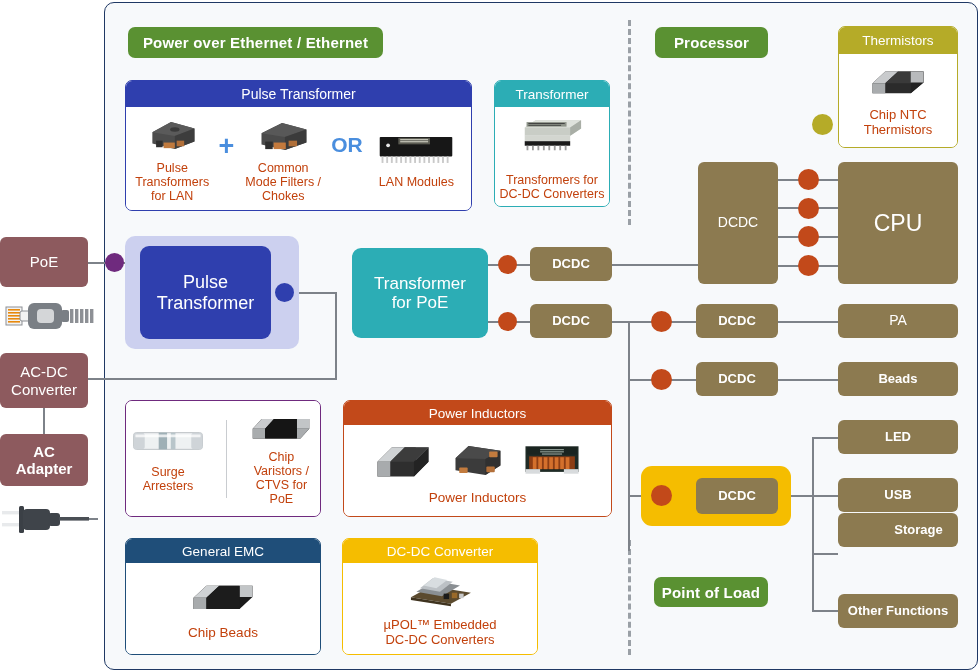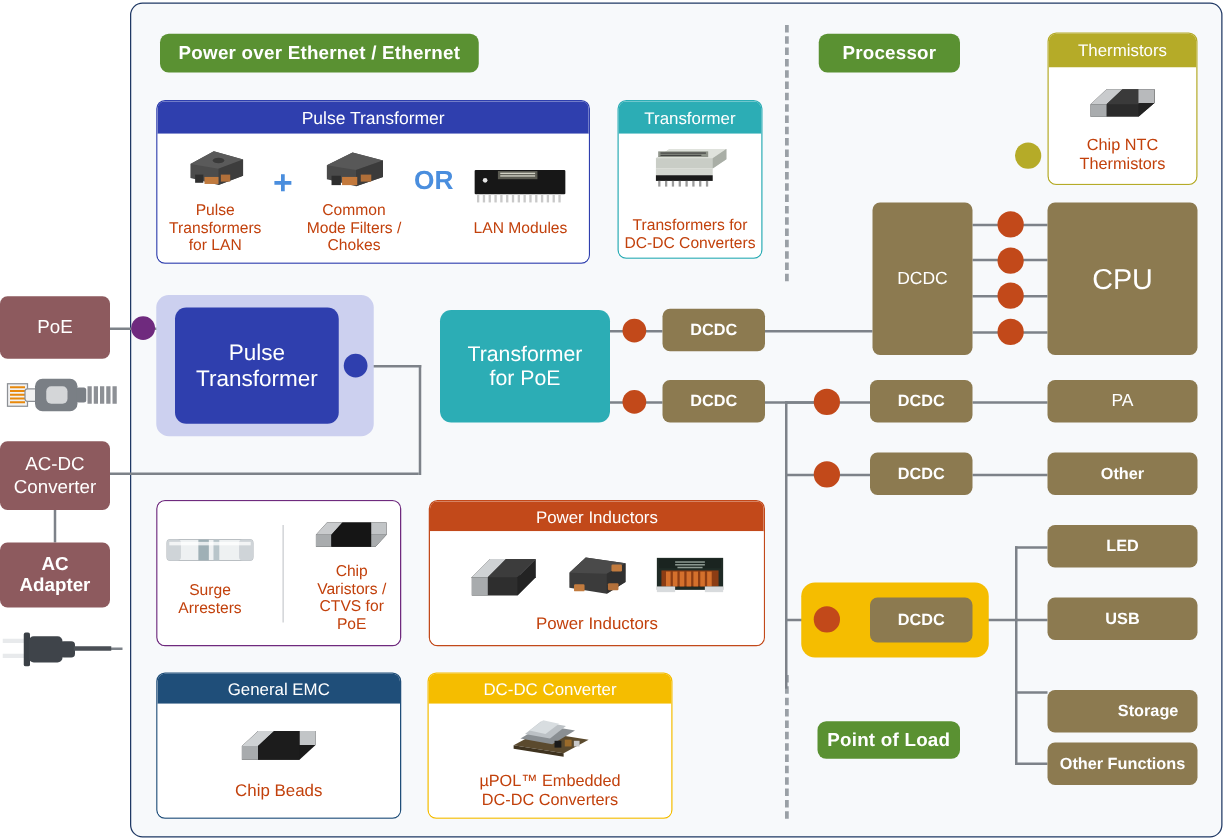--- a/index.html
+++ b/index.html
@@ -346,36 +346,36 @@
 </div>
 <div class="abs blk blk-tan" style="left:838px;top:304px;width:120px;height:34px;font-size:14px;">
   <span>PA</span>
 </div>
 
 <div class="dot" style="left:651px;top:369px;width:21px;height:21px;background:#c2491a;"></div>
 <div class="abs blk blk-tan" style="left:696px;top:362px;width:82px;height:34px;font-size:13px;font-weight:bold;">
   <span>DCDC</span>
 </div>
 <div class="abs blk blk-tan" style="left:838px;top:362px;width:120px;height:34px;font-size:13px;font-weight:bold;">
-  <span>Other</span>
+  <span>Beads</span>
 </div>
 
 <div class="abs" style="left:641px;top:466px;width:150px;height:60px;background:#f5bd00;border-radius:11px;"></div>
 <div class="dot" style="left:651px;top:485px;width:21px;height:21px;background:#c2491a;"></div>
 <div class="abs blk blk-tan" style="left:696px;top:478px;width:82px;height:36px;font-size:13px;font-weight:bold;">
   <span>DCDC</span>
 </div>
 
 <div class="abs blk blk-tan" style="left:838px;top:420px;width:120px;height:34px;font-size:13px;font-weight:bold;">
   <span>LED</span>
 </div>
 <div class="abs blk blk-tan" style="left:838px;top:478px;width:120px;height:34px;font-size:13px;font-weight:bold;">
   <span>USB</span>
 </div>
-<div class="abs blk blk-tan" style="left:838px;top:552px;width:120px;height:34px;font-size:13px;font-weight:bold;padding-left:41px;">
+<div class="abs blk blk-tan" style="left:838px;top:513px;width:120px;height:34px;font-size:13px;font-weight:bold;padding-left:41px;">
   <span>Storage</span>
 </div>
 <div class="abs blk blk-tan" style="left:838px;top:594px;width:120px;height:34px;font-size:13px;font-weight:bold;">
   <span>Other Functions</span>
 </div>
 
 <div class="abs card" style="left:125px;top:400px;width:196px;height:117px;border:1.5px solid #6f2a7e;">
   <div class="card-bd" style="padding:4px 2px;gap:16px;">
     <div class="prod" style="width:88px;">
       <div class="icon-wrap">

